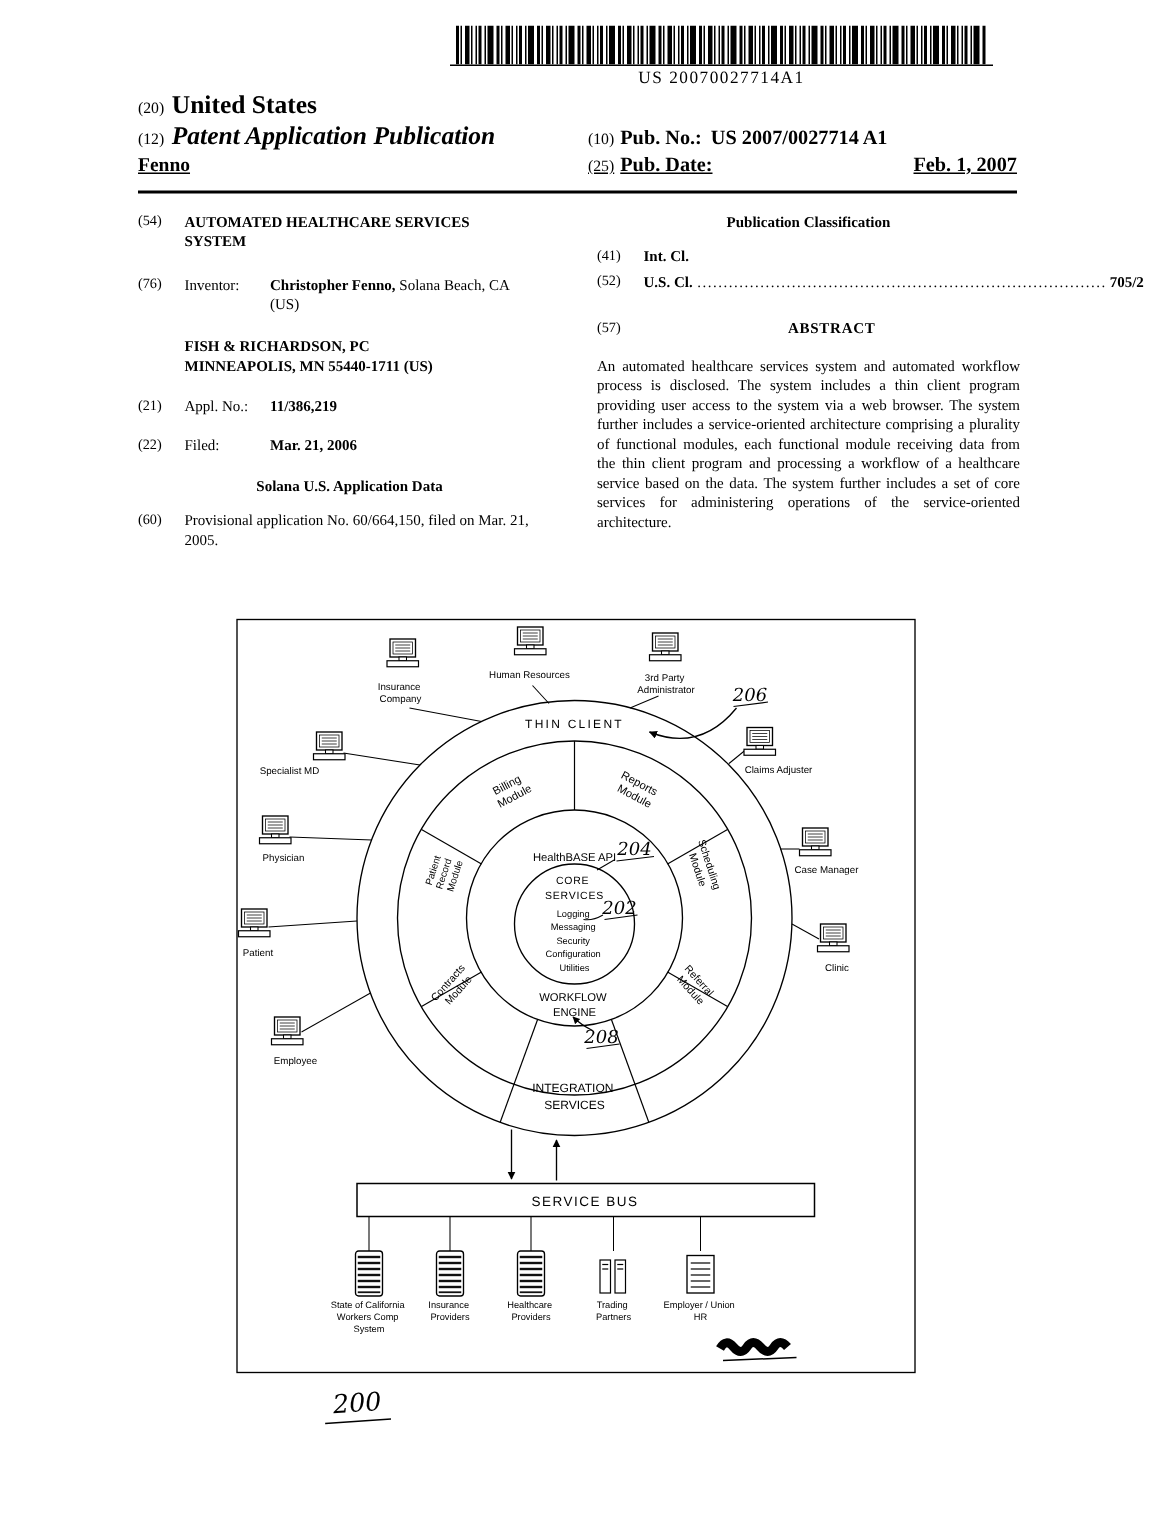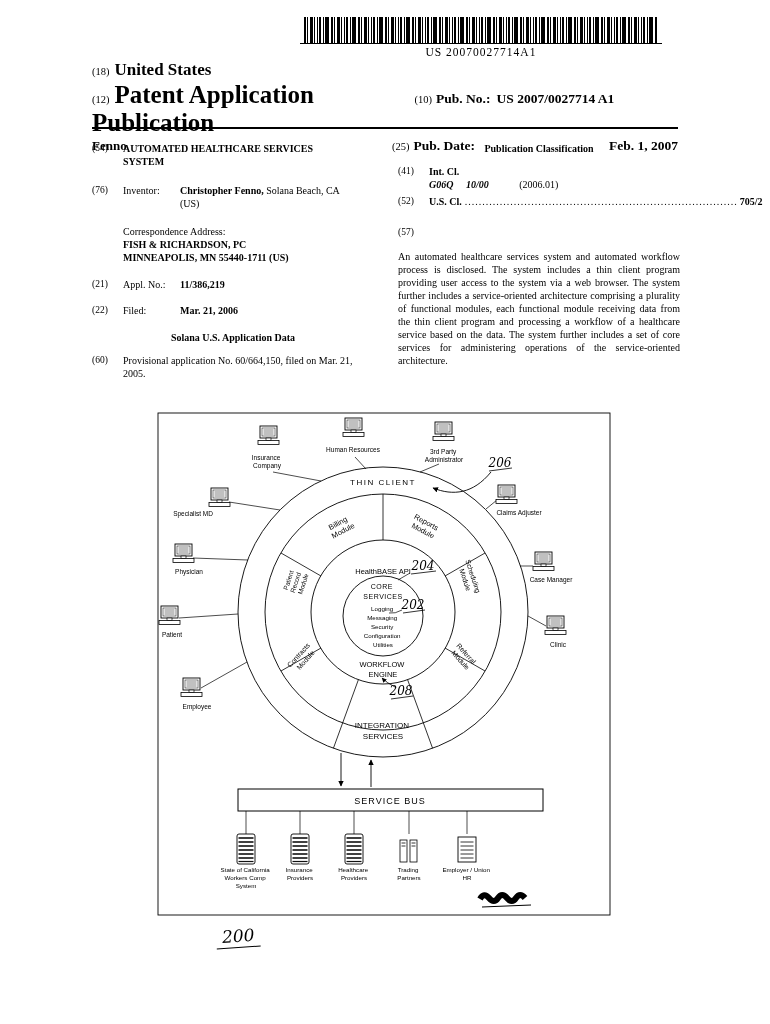--- a/index.html
+++ b/index.html
@@ -8,27 +8,27 @@
   
   .barcode-wrap{position:absolute;left:300px;top:17px;width:362px;}
   .bars{height:26px;display:flex;align-items:stretch;justify-content:center;border-bottom:1.5px solid #000;overflow:hidden;}
   .bars i{display:block;background:#000;height:100%;}
   .bc-text{text-align:center;font-size:11.5px;letter-spacing:1px;padding-top:2px;}
   
   .hdr{position:absolute;left:92px;top:60px;width:586px;}
   .hdr .n{font-size:10.5px;font-weight:normal;}
   .hdr-row1 .t{font-size:17px;font-weight:bold;margin-left:5px;}
   .hdr-row2{display:flex;justify-content:space-between;align-items:baseline;margin-top:1px;}
-  .hdr-row2 .t{font-size:25px;font-weight:bold;margin-left:5px;}
+  .hdr-row2 .t{font-size:17px;font-weight:bold;margin-left:5px;font-style:italic;}
   .rblock{width:286px;font-size:13.5px;font-weight:bold;}
   .rrow{display:flex;align-items:baseline;}
   .rrow .n{margin-right:4px;}
   .rrow .lbl{margin-right:6px;}
   .rrow .spread{flex:1;text-align:right;}
-  .hdr-row3{display:flex;justify-content:space-between;align-items:baseline;margin-top:1px;}
+  .hdr-row3{display:flex;justify-content:space-between;align-items:baseline;margin-top:1px;text-decoration:underline;}
   .surname{font-size:13px;font-weight:bold;}
   .rule{position:absolute;left:92px;top:127px;width:586px;border-top:2.5px solid #000;}
   
   .cols{position:absolute;left:92px;top:142px;width:588px;display:flex;gap:24px;font-size:10px;line-height:1.3;}
   .col{width:282px;}
   .entry{display:flex;margin-bottom:11px;}
   .entry .num{width:31px;flex:none;font-size:9.5px;}
   .entry .val{flex:1;}
   .bold{font-weight:bold;}
   .bi{font-weight:bold;font-style:italic;}
@@ -160,21 +160,21 @@
         <i style="width:2px;margin-right:2px"></i>
         <i style="width:1px;margin-right:1px"></i>
         <i style="width:4px;margin-right:2px"></i>
         <i style="width:2px;margin-right:1px"></i>
       </div>
     <div class="bc-text">US 20070027714A1</div>
   </div>
 
   <div class="hdr">
     <div class="hdr-row1">
-      <span class="n">(18)</span><span class="t">United States</span>
+      <span class="n">(20)</span><span class="t">United States</span>
     </div>
     <div class="hdr-row2">
       <div>
         <span class="n">(12)</span><span class="t">Patent Application Publication</span>
       </div>
       <div class="rblock">
         <div class="rrow">
           <span class="n">(10)</span>
           <span class="lbl">Pub. No.:</span>
           <span>US 2007/0027714 A1</span>
@@ -209,21 +209,20 @@
         <span class="num">(76)</span>
         <div class="val">
           <span class="lab">Inventor:</span><span class="bold">Christopher Fenno,</span><span> Solana Beach, CA</span>
           <div style="margin-left:57px">(US)</div>
         </div>
       </div>
 
       <div class="entry" style="margin-bottom:14px">
         <span class="num"></span>
         <div class="val">
-          <div>Correspondence Address:</div>
           <div class="bold">FISH &amp; RICHARDSON, PC</div>
           <div class="bold">MINNEAPOLIS, MN 55440-1711 (US)</div>
         </div>
       </div>
 
       <div class="entry" style="margin-bottom:13px">
         <span class="num">(21)</span>
         <div class="val">
           <span class="lab">Appl. No.:</span><span class="bold">11/386,219</span>
         </div>
@@ -244,39 +243,35 @@
       </div>
     </div>
 
     <div class="col">
       <div class="center-head">Publication Classification</div>
 
       <div class="entry" style="margin-bottom:4px">
         <span class="num">(41)</span>
         <div class="val">
           <div class="bold">Int. Cl.</div>
-          <div>
-            <span class="bi">G06Q</span>
-            <span class="bi" style="margin-left:10px">10/00</span>
-            <span style="margin-left:28px">(2006.01)</span>
-          </div>
         </div>
       </div>
 
       <div class="entry">
         <span class="num">(52)</span>
         <div class="val uscl">
           <span class="bold">U.S. Cl.</span>
           <span class="dots">..................................................................................</span>
           <span class="bold">705/2</span>
         </div>
       </div>
 
       <div class="abs-head">
         <span class="num">(57)</span>
+        <div class="abs-title">ABSTRACT</div>
       </div>
 
       <div class="abstract">An automated healthcare services system and automated workflow process is disclosed. The system includes a thin client program providing user access to the system via a web browser. The system further includes a service-oriented architecture comprising a plurality of functional modules, each functional module receiving data from the thin client program and processing a workflow of a healthcare service based on the data. The system further includes a set of core services for administering operations of the service-oriented architecture.</div>
     </div>
   </div>
 
   <svg class="fig-svg" width="465" height="512" viewBox="0 0 465 512">
     <defs>
       <marker id="arr" markerWidth="7" markerHeight="7" refX="5.5" refY="3" orient="auto">
         <path d="M0,0 L6,3 L0,6 Z" fill="#000"></path>

